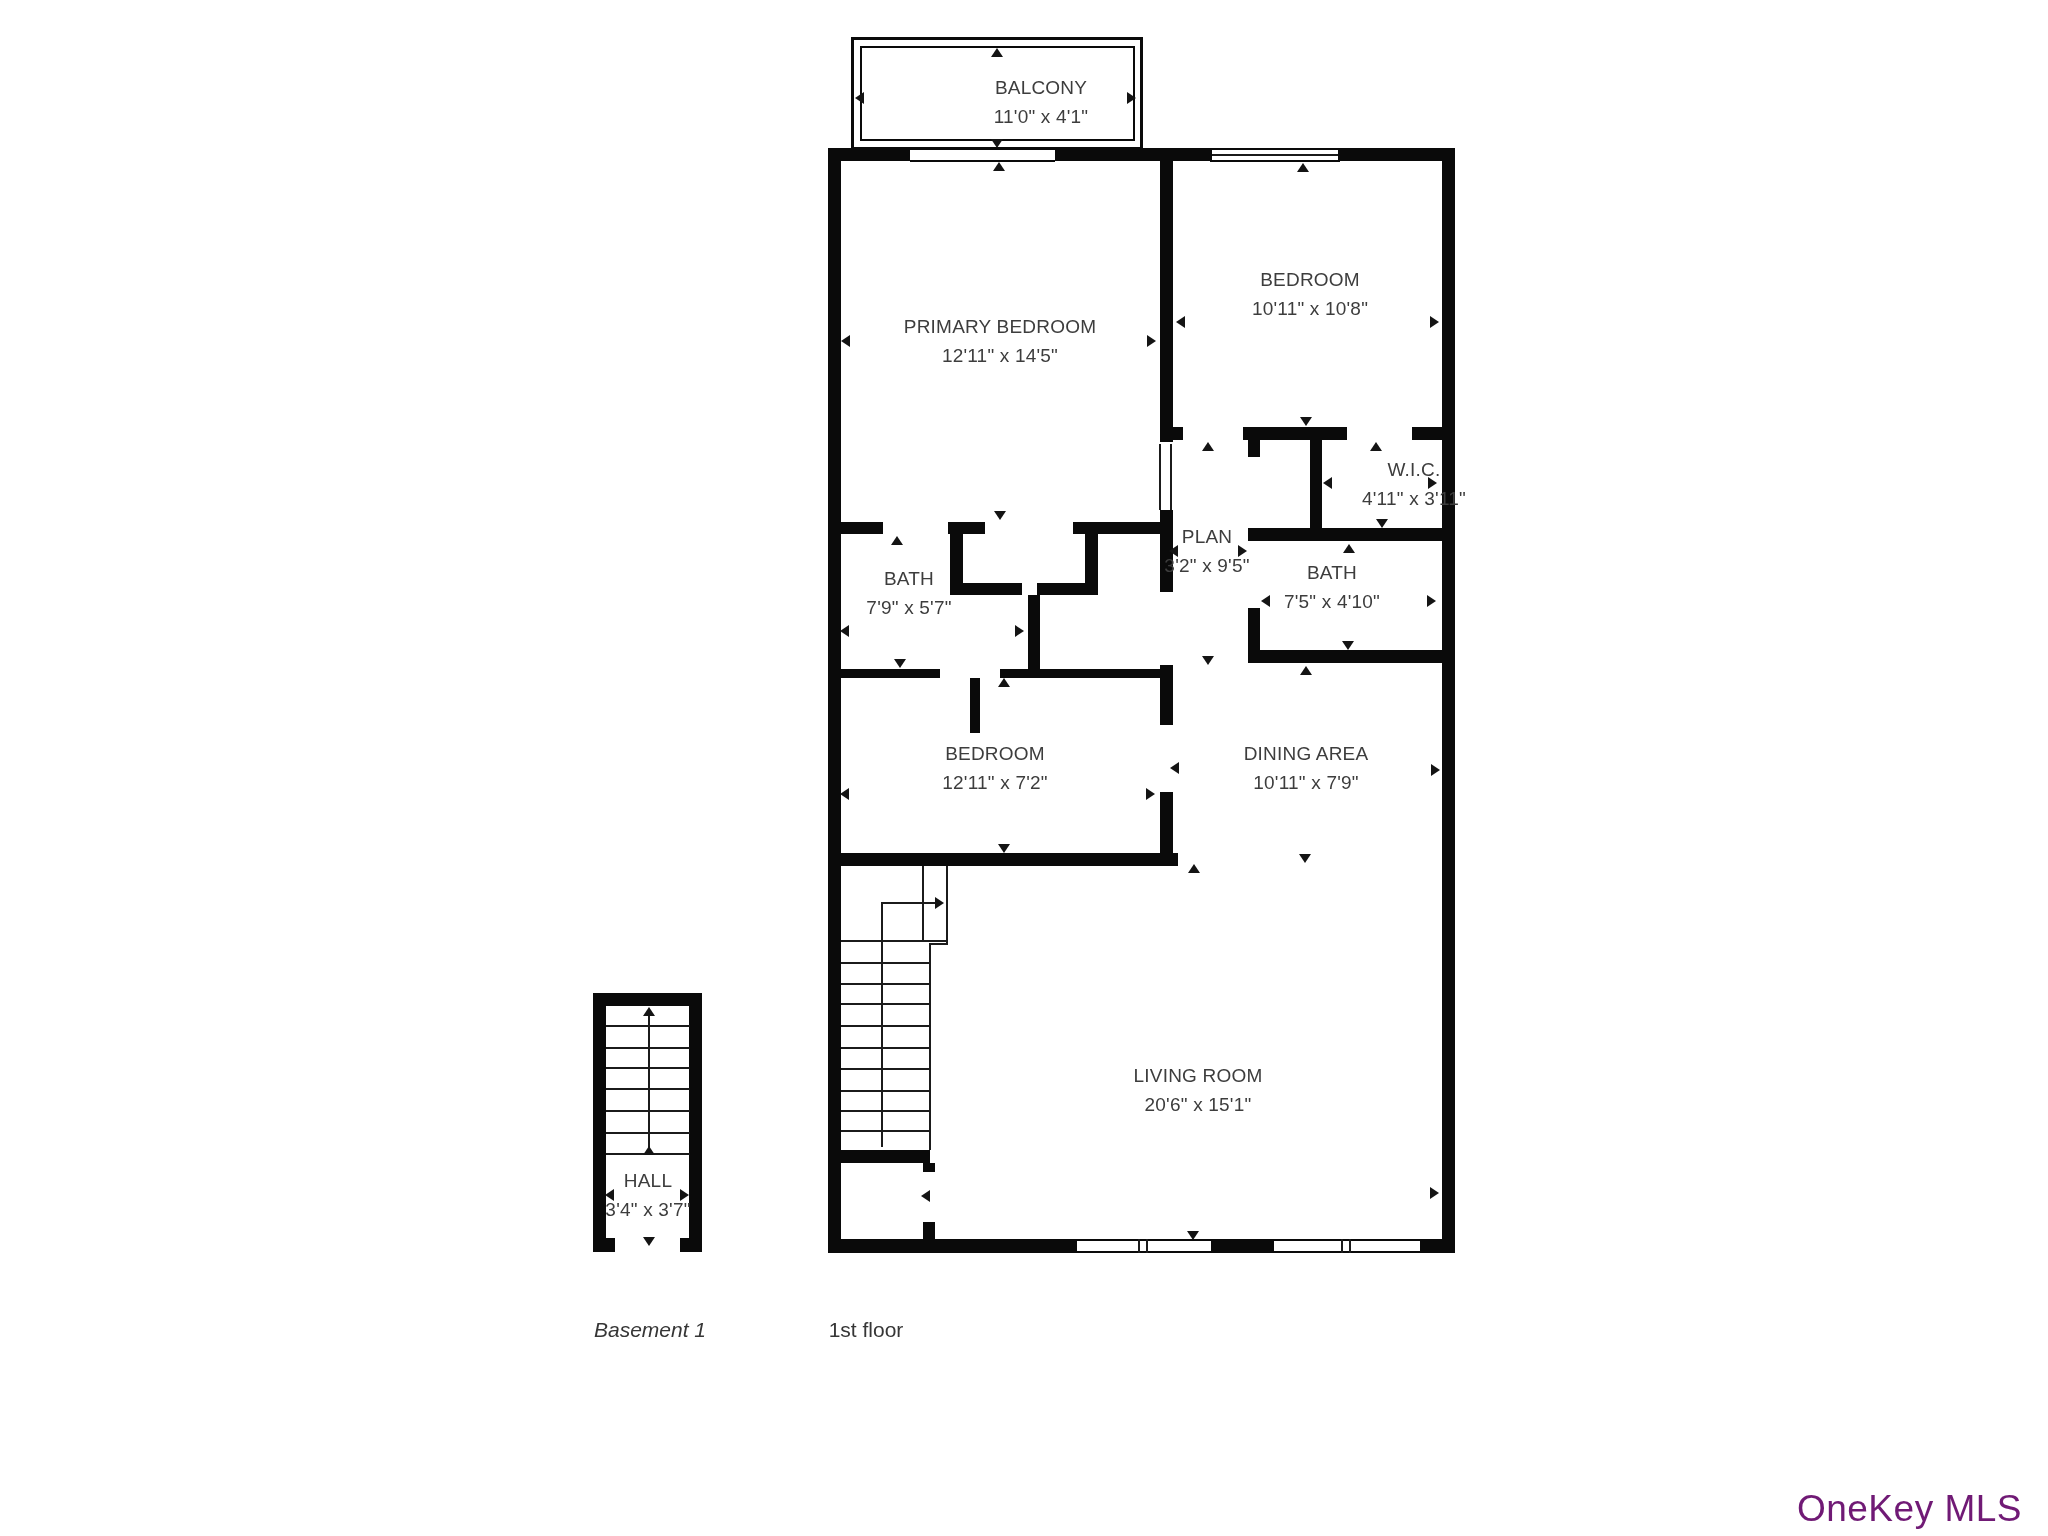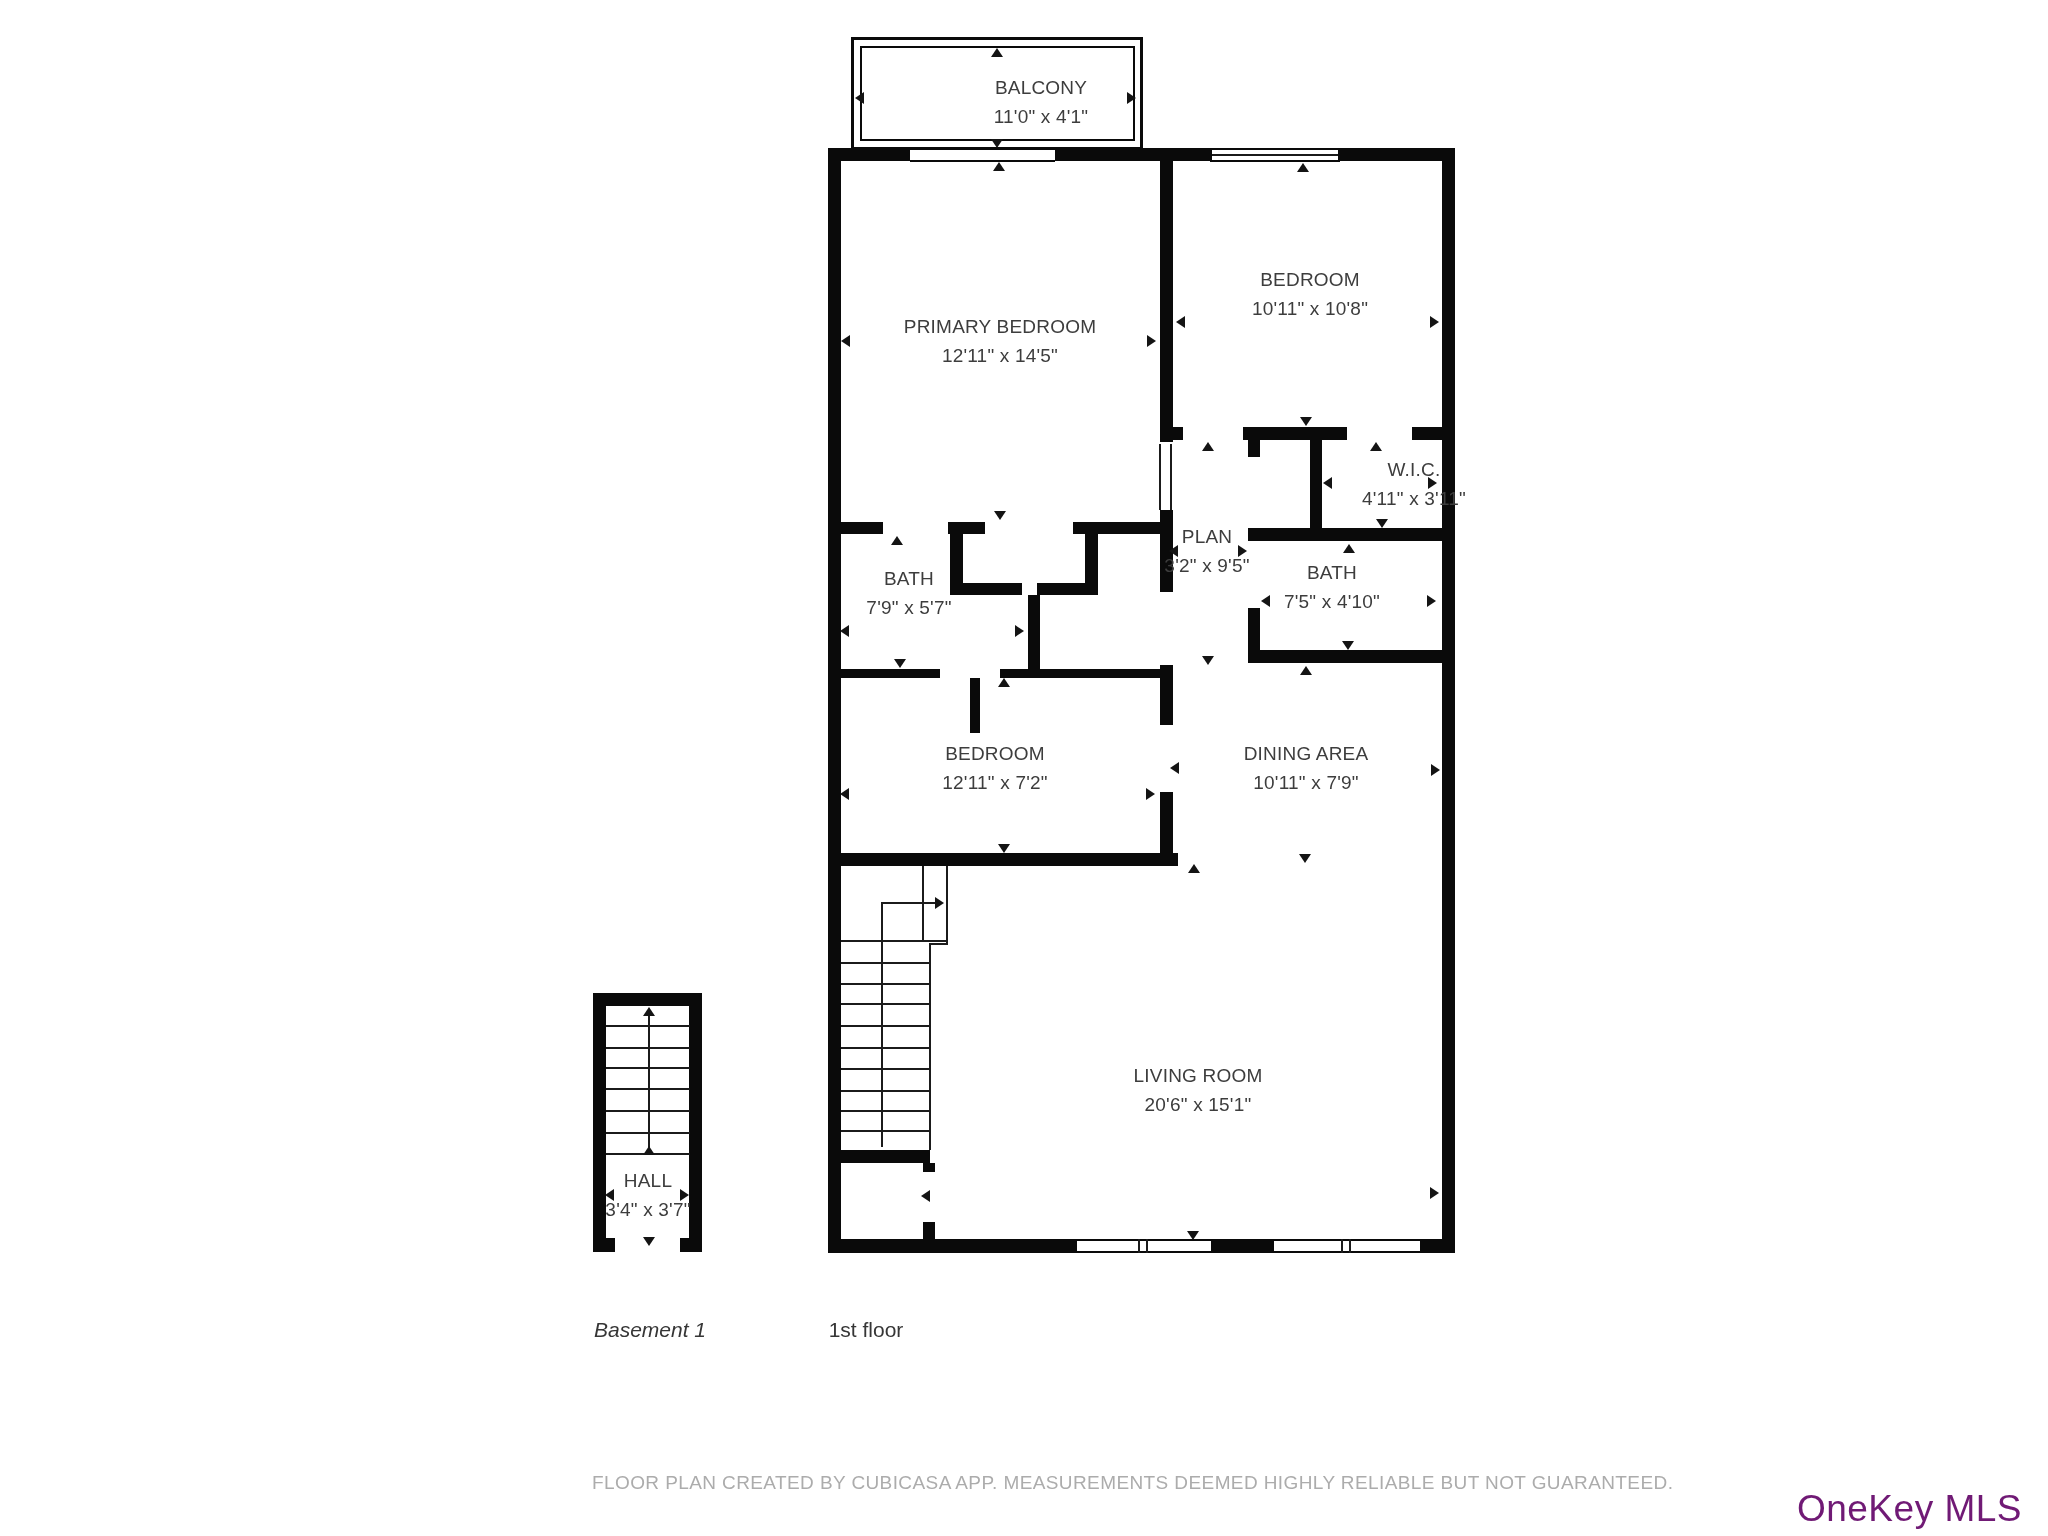--- a/index.html
+++ b/index.html
@@ -194,15 +194,14 @@
     <span>20'6" x 15'1"</span>
   </div>
   <div class="room-label" style="left:648px;top:1195px;">
     <span>HALL</span>
     <span>3'4" x 3'7"</span>
   </div>
 
   <div class="floor-label" style="left:650px;top:1330px;font-style:italic;">Basement 1</div>
   <div class="floor-label" style="left:866px;top:1330px;">1st floor</div>
 
-  <div id="footer-note">FLOOR PLAN CREATED BY CUBICASA APP. MEASUREMENTS DEEMED HIGHLY RELIABLE BUT NOT GUARANTEED.</div>
   <div id="watermark">OneKey MLS</div>
 </div>
 
 </body></html>

